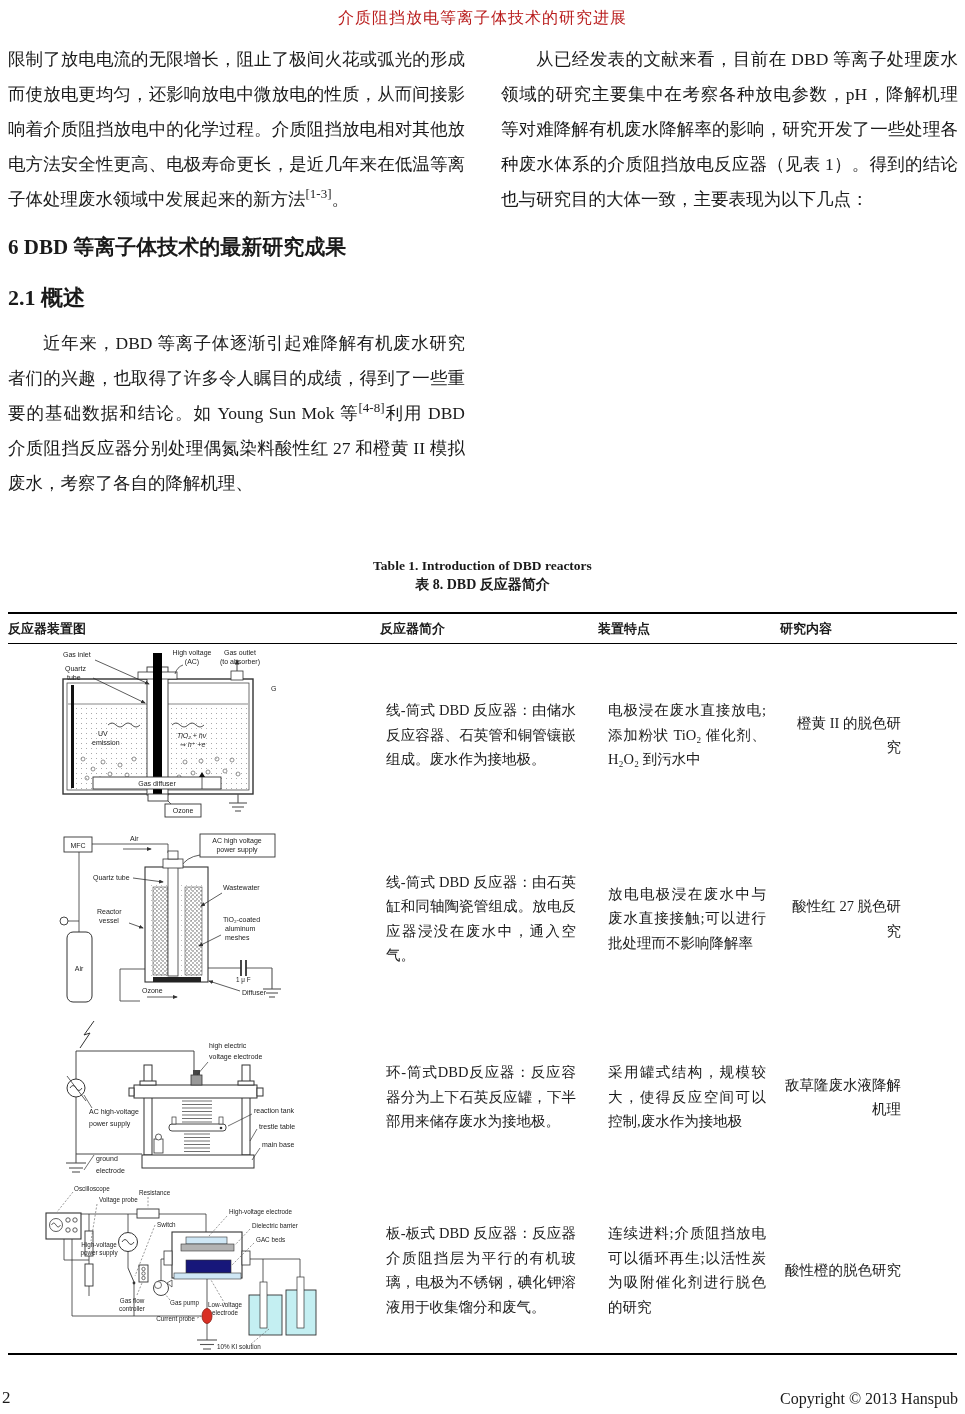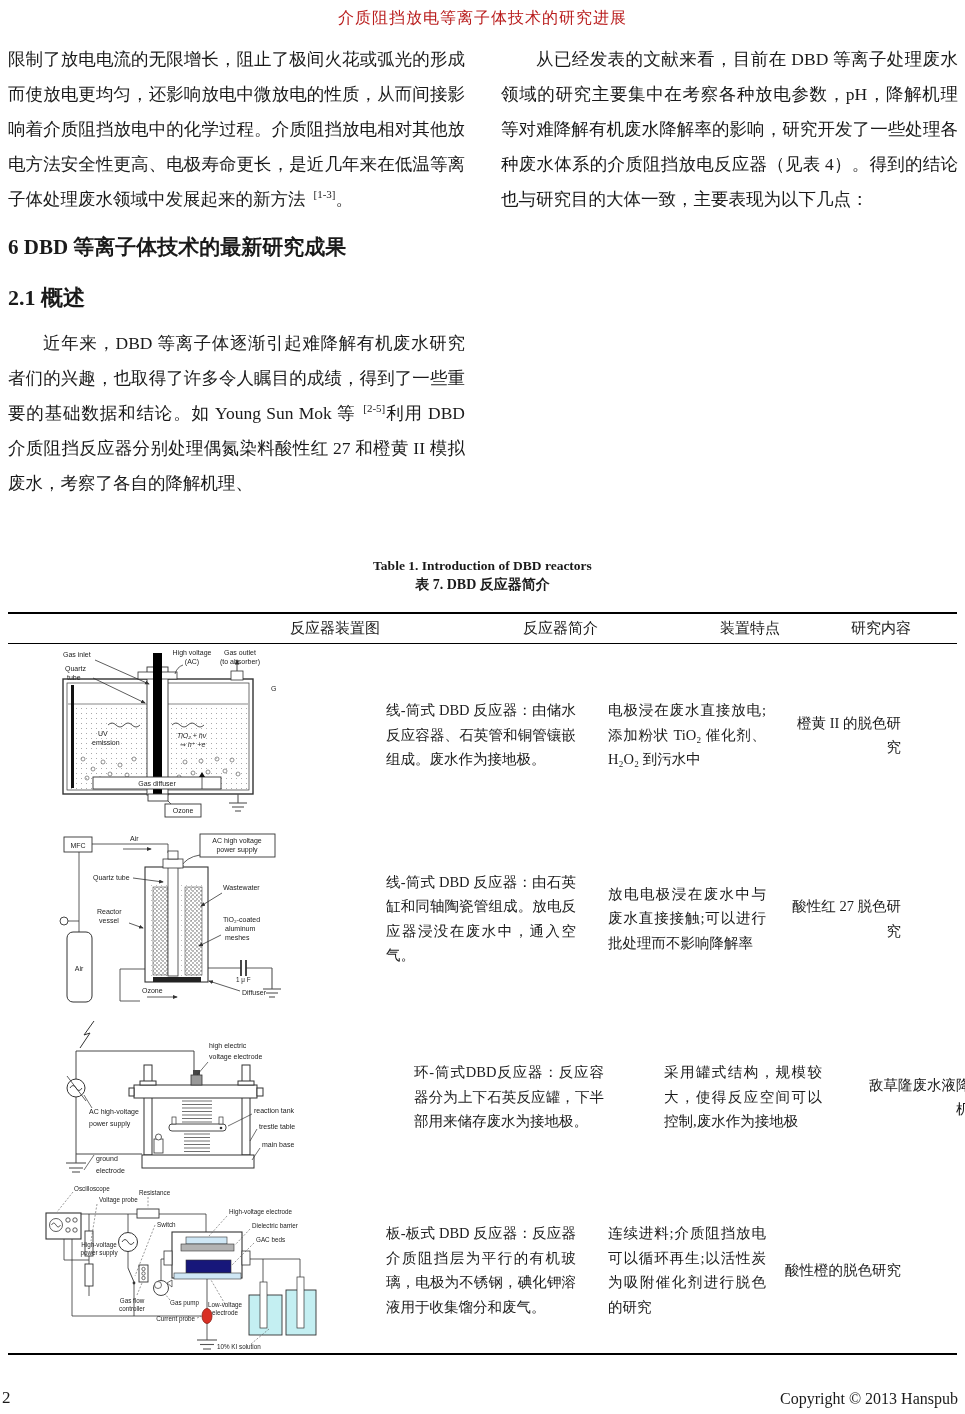--- a/index.html
+++ b/index.html
@@ -12,37 +12,37 @@
   .header-title {
     position:absolute; top:8px; left:0; width:100%;
     text-align:center; font-size:16px; color:#b91c1c; letter-spacing:1px;
   }
   .col { position:absolute; top:42px; width:457px; font-size:17.5px; line-height:35px;
          text-align:justify; text-justify:inter-ideograph; }
   .col-left { left:8px; }
   .col-right { left:501px; }
   .para { text-align:justify; }
   .indent { text-indent:2em; }
-  sup.ref { font-size:11px; line-height:0; vertical-align:super;margin-left:8px; }
+  sup.ref { font-size:13px; line-height:0; vertical-align:super; }
   .sec-heading { font-size:21px; font-weight:bold; line-height:26px; margin:17px 0 0 0; }
   .sub-heading { font-size:22px; font-weight:bold; line-height:24px; margin:26px 0 0 0; }
   .p2 { margin-top:16px; }
   .table-title { position:absolute; top:556px; left:0; width:100%; text-align:center; }
   .table-title .en { font-size:13.5px; font-weight:bold; line-height:19px;text-align:center; }
   .table-title .zh { font-size:14px; font-weight:bold; line-height:20px; }
   .dbd-table {
     position:absolute; top:612px; left:8px; width:949px; height:743px;
     border-top:2px solid #000; border-bottom:2px solid #000;
   }
   .t-row { display:grid; grid-template-columns:372px 218px 182px 177px; }
   .t-header { height:30px; border-bottom:1.5px solid #000; align-items:center; }
-  .t-header .th { text-align:right; font-size:15px; }
+  .t-header .th { text-align:left; font-size:13px;font-weight:bold; }
   .t-header .th4 { padding-right:46px; }
   .t-body-row { align-items:center; }
-  .row1 { height:182px; } .row2 { height:185px; } .row3 { height:172px;gap:28px; } .row4 { height:174px; }
+  .row1 { height:182px; } .row2 { height:185px; } .row3 { height:172px; } .row4 { height:174px; }
   .cell { font-size:14.5px; line-height:24.5px;text-align:right; }
   .cell-diagram { display:flex; justify-content:center; align-items:center; }
   .cell-intro { padding:0 22px 0 6px; text-align:justify; }
   .cell-feat { padding:0 14px 0 2px; text-align:justify;margin-left:8px; }
   .cell-res { padding:0 56px 0 4px; }
   .footer { position:absolute; left:0; bottom:6px; width:100%; }
   .footer .pgnum { position:absolute; left:2px; bottom:0; font-size:17px; }
   .footer .copy { position:absolute; right:7px; bottom:0; font-size:16px; }
   svg { display:block; }
   svg text { font-family:"Liberation Sans","DejaVu Sans",sans-serif; fill:#222; }
@@ -54,30 +54,30 @@
 <body>
 
 <div class="page">
 
   <div class="header-title">介质阻挡放电等离子体技术的研究进展</div>
 
   <div class="col col-left">
     <div class="para"><span>限制了放电电流的无限增长，阻止了极间火花或弧光的形成而使放电更均匀，还影响放电中微放电的性质，从而间接影响着介质阻挡放电中的化学过程。介质阻挡放电相对其他放电方法安全性更高、电极寿命更长，是近几年来在低温等离子体处理废水领域中发展起来的新方法</span><sup class="ref">[1-3]</sup><span>。</span></div>
     <div class="sec-heading">6 DBD 等离子体技术的最新研究成果</div>
     <div class="sub-heading">2.1  概述</div>
-    <div class="para indent p2"><span>近年来，DBD 等离子体逐渐引起难降解有机废水研究者们的兴趣，也取得了许多令人瞩目的成绩，得到了一些重要的基础数据和结论。如 Young Sun Mok 等</span><sup class="ref">[2-5]</sup><span>利用 DBD 介质阻挡反应器分别处理偶氮染料酸性红 27 和橙黄 II 模拟废水，考察了各自的降解机理、</span></div>
+    <div class="para indent p2"><span>近年来，DBD 等离子体逐渐引起难降解有机废水研究者们的兴趣，也取得了许多令人瞩目的成绩，得到了一些重要的基础数据和结论。如 Young Sun Mok 等</span><sup class="ref">[4-8]</sup><span>利用 DBD 介质阻挡反应器分别处理偶氮染料酸性红 27 和橙黄 II 模拟废水，考察了各自的降解机理、</span></div>
   </div>
 
   <div class="col col-right">
-    <div class="para indent">从已经发表的文献来看，目前在 DBD 等离子处理废水领域的研究主要集中在考察各种放电参数，pH，降解机理等对难降解有机废水降解率的影响，研究开发了一些处理各种废水体系的介质阻挡放电反应器（见表 4）。得到的结论也与研究目的大体一致，主要表现为以下几点：</div>
+    <div class="para indent">从已经发表的文献来看，目前在 DBD 等离子处理废水领域的研究主要集中在考察各种放电参数，pH，降解机理等对难降解有机废水降解率的影响，研究开发了一些处理各种废水体系的介质阻挡放电反应器（见表 1）。得到的结论也与研究目的大体一致，主要表现为以下几点：</div>
   </div>
 
   <div class="table-title">
     <div class="en">Table 1. Introduction of DBD reactors</div>
-    <div class="zh">表  7. DBD 反应器简介</div>
+    <div class="zh">表  8. DBD 反应器简介</div>
   </div>
 
   <div class="dbd-table">
     <div class="t-row t-header">
       <div class="th">反应器装置图</div>
       <div class="th">反应器简介</div>
       <div class="th">装置特点</div>
       <div class="th th4">研究内容</div>
     </div>
 

